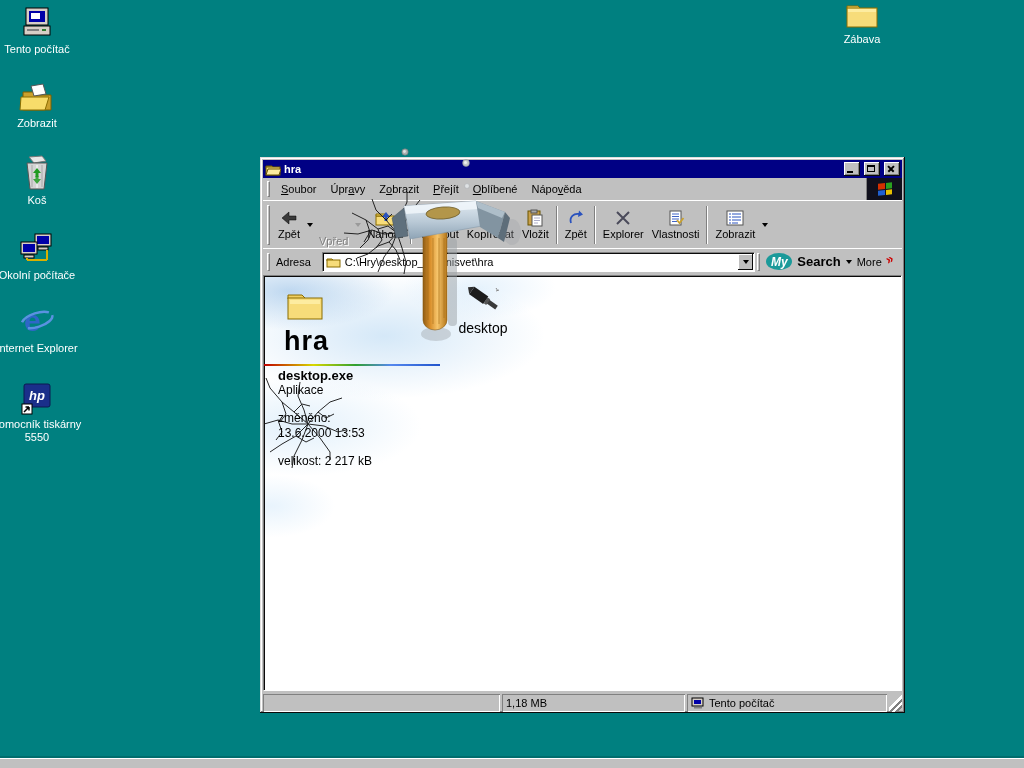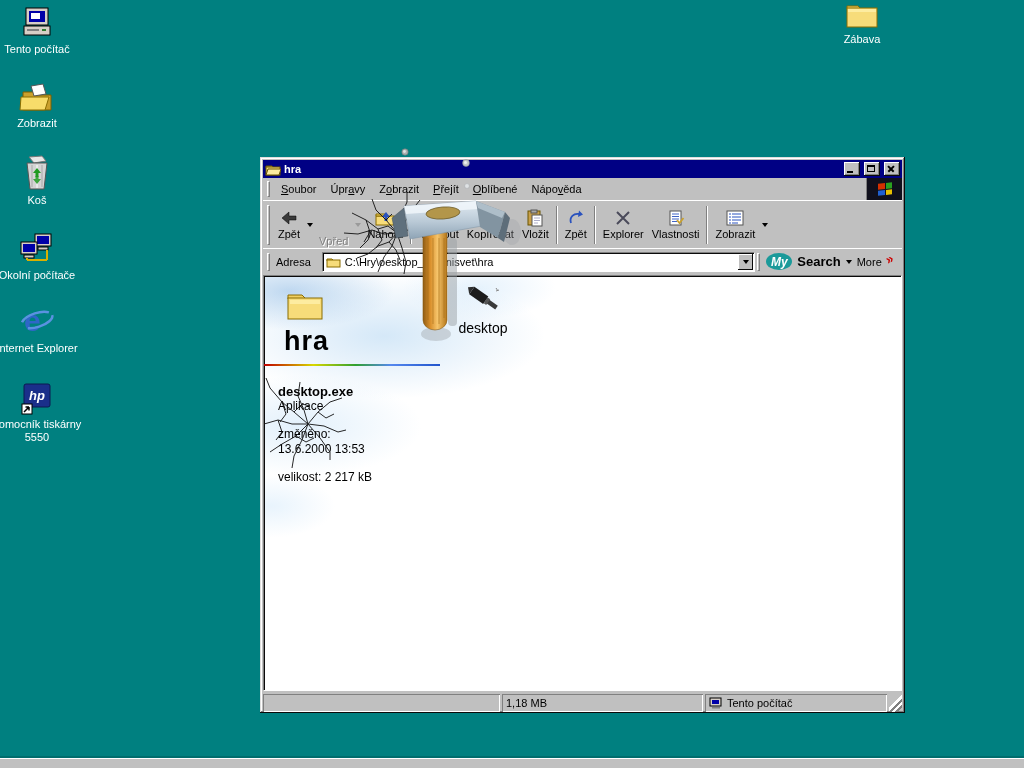--- a/index.html
+++ b/index.html
@@ -51,29 +51,29 @@
     background:
       radial-gradient(ellipse 150px 55px at 25px 15px, rgba(140,185,228,.55), transparent 70%),
       radial-gradient(ellipse 230px 90px at 120px 60px, rgba(185,217,243,.6), transparent 70%),
       radial-gradient(ellipse 170px 70px at 35px 150px, rgba(198,226,247,.5), transparent 72%),
       radial-gradient(ellipse 110px 45px at 215px 12px, rgba(205,230,250,.5), transparent 70%),
       radial-gradient(ellipse 90px 45px at 8px 230px, rgba(205,230,250,.45), transparent 70%),
       #ffffff; overflow:hidden; }
   .wv-folder-icon { position:absolute; left:22px; top:12px; }
   .wv-title { position:absolute; left:20px; top:50px; font-size:27px; font-weight:bold; letter-spacing:1px; }
   .wv-rainbow { position:absolute; left:0; top:88px; width:176px; height:2px; background:linear-gradient(to right,#c00000,#d8d800 28%,#30a030 52%,#5588ee 72%,#2255cc 100%); }
-  .wv-info { position:absolute; left:14px; top:108px; font-size:12px; line-height:15px; }
+  .wv-info { position:absolute; left:14px; top:92px; font-size:12px; line-height:15px; }
   .wv-name { font-weight:bold; font-size:13px; }
   .wv-block { margin-top:13px; }
   .file-item { position:absolute; left:188px; top:8px; width:62px; display:flex; flex-direction:column; align-items:center; cursor:pointer; }
   .file-item .flbl { margin-top:2px; font-size:14px; }
 
   .statusbar { height:20px; margin-top:1px; display:flex; gap:2px; align-items:stretch; padding-top:2px; }
   .sb-panel { box-shadow:inset 1px 1px #808080, inset -1px -1px #fff; display:flex; align-items:center; padding:0 4px; gap:4px; }
-  .sb-a { width:237px; } .sb-b { width:201px; } .sb-c { flex:1; }
+  .sb-a { width:237px; } .sb-b { width:183px; } .sb-c { flex:1; }
   .sb-grip { width:13px; background:
       linear-gradient(135deg, transparent 45%, #fff 45%, #fff 55%, #808080 55%, #808080 65%, transparent 65%),
       linear-gradient(135deg, transparent 65%, #fff 65%, #fff 75%, #808080 75%, #808080 85%, transparent 85%); }
 
   .overlay { position:absolute; pointer-events:none; }
   u { text-decoration:underline; }
 </style>
 </head>
 <body>
 

